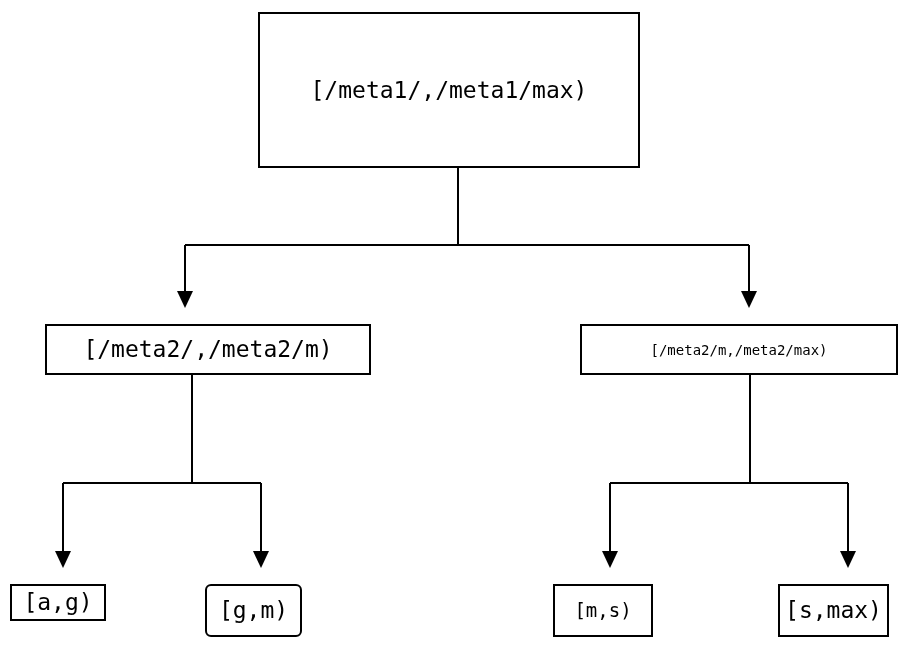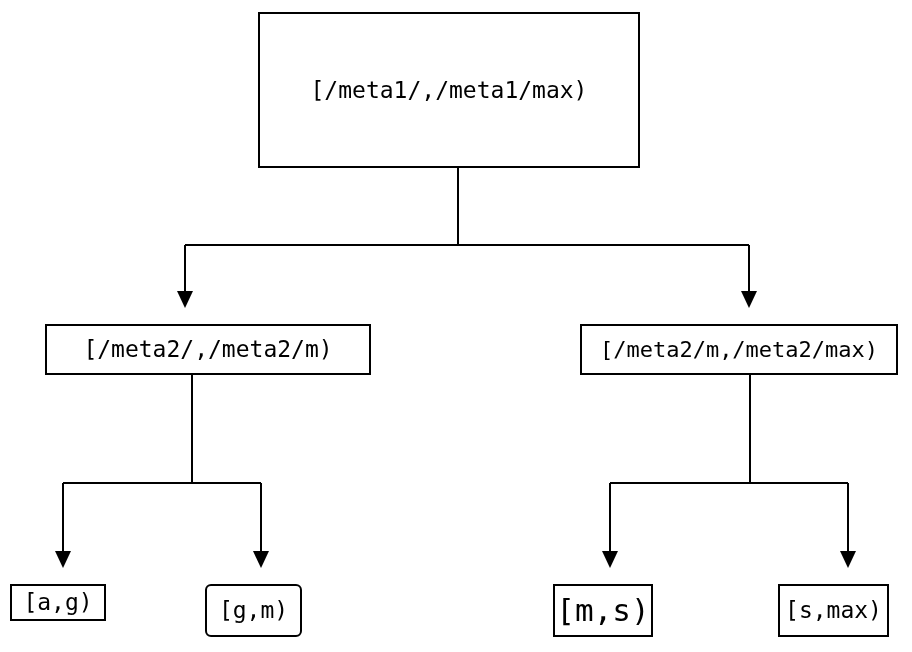--- a/index.html
+++ b/index.html
@@ -58,21 +58,21 @@
     width: 326px;
     height: 51px;
     font-size: 23px;
     margin-left: 24px;
   }
   #node-meta2-high {
     left: 580px;
     top: 324px;
     width: 318px;
     height: 51px;
-    font-size: 22px;
+    font-size: 14px;
   }
   
   #node-leaf-ag {
     left: 10px;
     top: 584px;
     width: 96px;
     height: 37px;
     font-size: 23px;
   }
   #node-leaf-gm {
@@ -81,21 +81,21 @@
     width: 97px;
     height: 53px;
     font-size: 23px;
     border-radius: 6px;
   }
   #node-leaf-ms {
     left: 553px;
     top: 584px;
     width: 100px;
     height: 53px;
-    font-size: 31px;
+    font-size: 19px;
   }
   #node-leaf-smax {
     left: 778px;
     top: 584px;
     width: 111px;
     height: 53px;
     font-size: 23px;
   }
 </style>
 </head>

